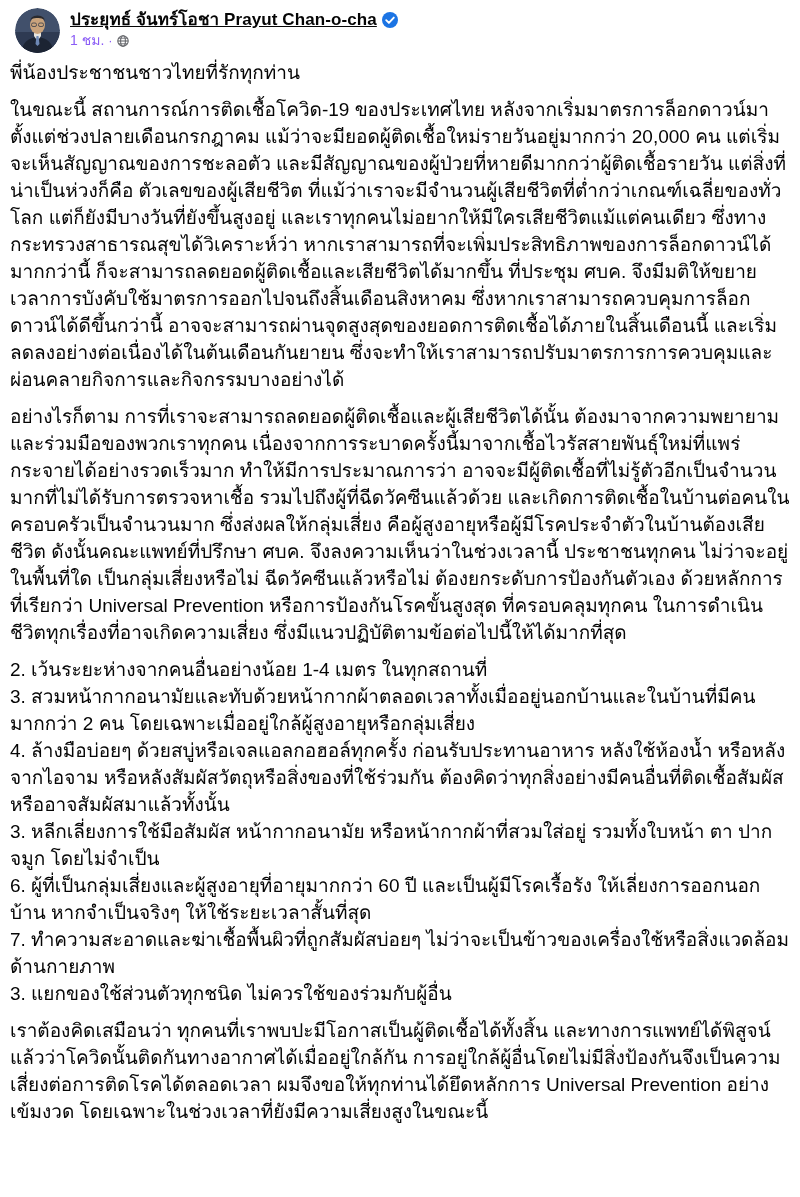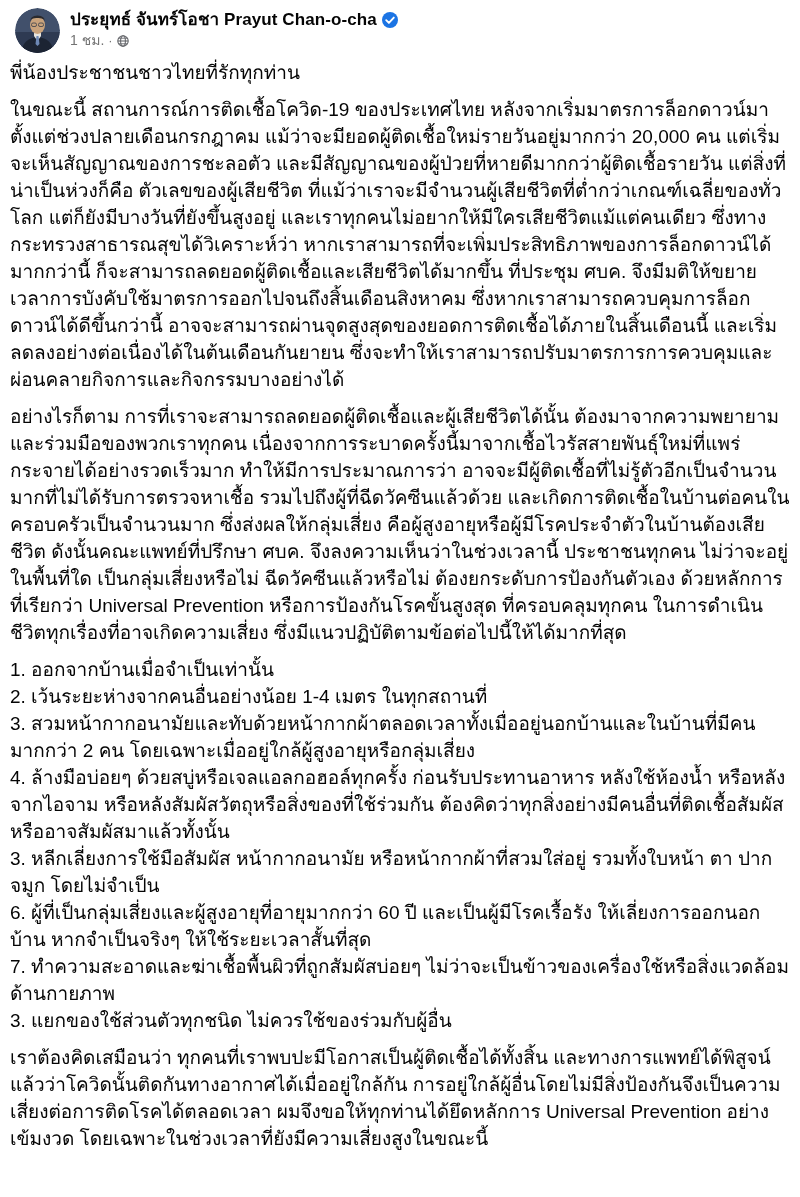--- a/index.html
+++ b/index.html
@@ -33,40 +33,41 @@
     display: flex;
     flex-direction: column;
     justify-content: center;
     padding-top: 1px;
   }
   .author-line {
     display: flex;
     align-items: center;
     gap: 5px;
     line-height: 22px;
+    text-decoration: underline;
   }
   .author {
     font-size: 17px;
     font-weight: 700;
     color: #050505;
     cursor: pointer;
     letter-spacing: .1px;
   }
   .verified {
     display: inline-flex;
     width: 16px;
     height: 16px;
     flex: 0 0 16px;
   }
   .meta-line {
     display: flex;
     align-items: center;
     gap: 4px;
     font-size: 14px;
-    color: #737373;
+    color: #8b5cf6;
     line-height: 19px;
   }
   .meta-line .timestamp { cursor: pointer; }
   .meta-line .dot { font-size: 13px; }
   .globe {
     display: inline-flex;
     width: 12px;
     height: 12px;
     margin-top: 1px;
   }
@@ -133,21 +134,20 @@
         </span>
       </div>
     </div>
   </div>
 
   <div class="post-body" id="post-body">
       <div class="para">พี่น้องประชาชนชาวไทยที่รักทุกท่าน</div>
       <div class="para">ในขณะนี้ สถานการณ์การติดเชื้อโควิด-19 ของประเทศไทย หลังจากเริ่มมาตรการล็อกดาวน์มาตั้งแต่ช่วงปลายเดือนกรกฎาคม แม้ว่าจะมียอดผู้ติดเชื้อใหม่รายวันอยู่มากกว่า 20,000 คน แต่เริ่มจะเห็นสัญญาณของการชะลอตัว และมีสัญญาณของผู้ป่วยที่หายดีมากกว่าผู้ติดเชื้อรายวัน แต่สิ่งที่น่าเป็นห่วงก็คือ ตัวเลขของผู้เสียชีวิต ที่แม้ว่าเราจะมีจำนวนผู้เสียชีวิตที่ต่ำกว่าเกณฑ์เฉลี่ยของทั่วโลก แต่ก็ยังมีบางวันที่ยังขึ้นสูงอยู่ และเราทุกคนไม่อยากให้มีใครเสียชีวิตแม้แต่คนเดียว ซึ่งทางกระทรวงสาธารณสุขได้วิเคราะห์ว่า หากเราสามารถที่จะเพิ่มประสิทธิภาพของการล็อกดาวน์ได้มากกว่านี้ ก็จะสามารถลดยอดผู้ติดเชื้อและเสียชีวิตได้มากขึ้น ที่ประชุม ศบค. จึงมีมติให้ขยายเวลาการบังคับใช้มาตรการออกไปจนถึงสิ้นเดือนสิงหาคม ซึ่งหากเราสามารถควบคุมการล็อกดาวน์ได้ดีขึ้นกว่านี้ อาจจะสามารถผ่านจุดสูงสุดของยอดการติดเชื้อได้ภายในสิ้นเดือนนี้ และเริ่มลดลงอย่างต่อเนื่องได้ในต้นเดือนกันยายน ซึ่งจะทำให้เราสามารถปรับมาตรการการควบคุมและผ่อนคลายกิจการและกิจกรรมบางอย่างได้</div>
       <div class="para">อย่างไรก็ตาม การที่เราจะสามารถลดยอดผู้ติดเชื้อและผู้เสียชีวิตได้นั้น ต้องมาจากความพยายามและร่วมมือของพวกเราทุกคน เนื่องจากการระบาดครั้งนี้มาจากเชื้อไวรัสสายพันธุ์ใหม่ที่แพร่กระจายได้อย่างรวดเร็วมาก ทำให้มีการประมาณการว่า อาจจะมีผู้ติดเชื้อที่ไม่รู้ตัวอีกเป็นจำนวนมากที่ไม่ได้รับการตรวจหาเชื้อ รวมไปถึงผู้ที่ฉีดวัคซีนแล้วด้วย และเกิดการติดเชื้อในบ้านต่อคนในครอบครัวเป็นจำนวนมาก ซึ่งส่งผลให้กลุ่มเสี่ยง คือผู้สูงอายุหรือผู้มีโรคประจำตัวในบ้านต้องเสียชีวิต ดังนั้นคณะแพทย์ที่ปรึกษา ศบค. จึงลงความเห็นว่าในช่วงเวลานี้ ประชาชนทุกคน ไม่ว่าจะอยู่ในพื้นที่ใด เป็นกลุ่มเสี่ยงหรือไม่ ฉีดวัคซีนแล้วหรือไม่ ต้องยกระดับการป้องกันตัวเอง ด้วยหลักการที่เรียกว่า Universal Prevention หรือการป้องกันโรคขั้นสูงสุด ที่ครอบคลุมทุกคน ในการดำเนินชีวิตทุกเรื่องที่อาจเกิดความเสี่ยง ซึ่งมีแนวปฏิบัติตามข้อต่อไปนี้ให้ได้มากที่สุด</div>
       <div class="para list">
-        <div class="list-line">1. ออกจากบ้านเมื่อจำเป็นเท่านั้น</div>
         <div class="list-line">2. เว้นระยะห่างจากคนอื่นอย่างน้อย 1-4 เมตร ในทุกสถานที่</div>
         <div class="list-line">3. สวมหน้ากากอนามัยและทับด้วยหน้ากากผ้าตลอดเวลาทั้งเมื่ออยู่นอกบ้านและในบ้านที่มีคนมากกว่า 2 คน โดยเฉพาะเมื่ออยู่ใกล้ผู้สูงอายุหรือกลุ่มเสี่ยง</div>
         <div class="list-line">4. ล้างมือบ่อยๆ ด้วยสบู่หรือเจลแอลกอฮอล์ทุกครั้ง ก่อนรับประทานอาหาร หลังใช้ห้องน้ำ หรือหลังจากไอจาม หรือหลังสัมผัสวัตถุหรือสิ่งของที่ใช้ร่วมกัน ต้องคิดว่าทุกสิ่งอย่างมีคนอื่นที่ติดเชื้อสัมผัส หรืออาจสัมผัสมาแล้วทั้งนั้น</div>
         <div class="list-line">3. หลีกเลี่ยงการใช้มือสัมผัส หน้ากากอนามัย หรือหน้ากากผ้าที่สวมใส่อยู่ รวมทั้งใบหน้า ตา ปาก จมูก โดยไม่จำเป็น</div>
         <div class="list-line">6. ผู้ที่เป็นกลุ่มเสี่ยงและผู้สูงอายุที่อายุมากกว่า 60 ปี และเป็นผู้มีโรคเรื้อรัง ให้เลี่ยงการออกนอกบ้าน หากจำเป็นจริงๆ ให้ใช้ระยะเวลาสั้นที่สุด</div>
         <div class="list-line">7. ทำความสะอาดและฆ่าเชื้อพื้นผิวที่ถูกสัมผัสบ่อยๆ ไม่ว่าจะเป็นข้าวของเครื่องใช้หรือสิ่งแวดล้อมด้านกายภาพ</div>
         <div class="list-line">3. แยกของใช้ส่วนตัวทุกชนิด ไม่ควรใช้ของร่วมกับผู้อื่น</div>
       </div>
       <div class="para">เราต้องคิดเสมือนว่า ทุกคนที่เราพบปะมีโอกาสเป็นผู้ติดเชื้อได้ทั้งสิ้น และทางการแพทย์ได้พิสูจน์แล้วว่าโควิดนั้นติดกันทางอากาศได้เมื่ออยู่ใกล้กัน การอยู่ใกล้ผู้อื่นโดยไม่มีสิ่งป้องกันจึงเป็นความเสี่ยงต่อการติดโรคได้ตลอดเวลา ผมจึงขอให้ทุกท่านได้ยึดหลักการ Universal Prevention อย่างเข้มงวด โดยเฉพาะในช่วงเวลาที่ยังมีความเสี่ยงสูงในขณะนี้</div>
     </div>

